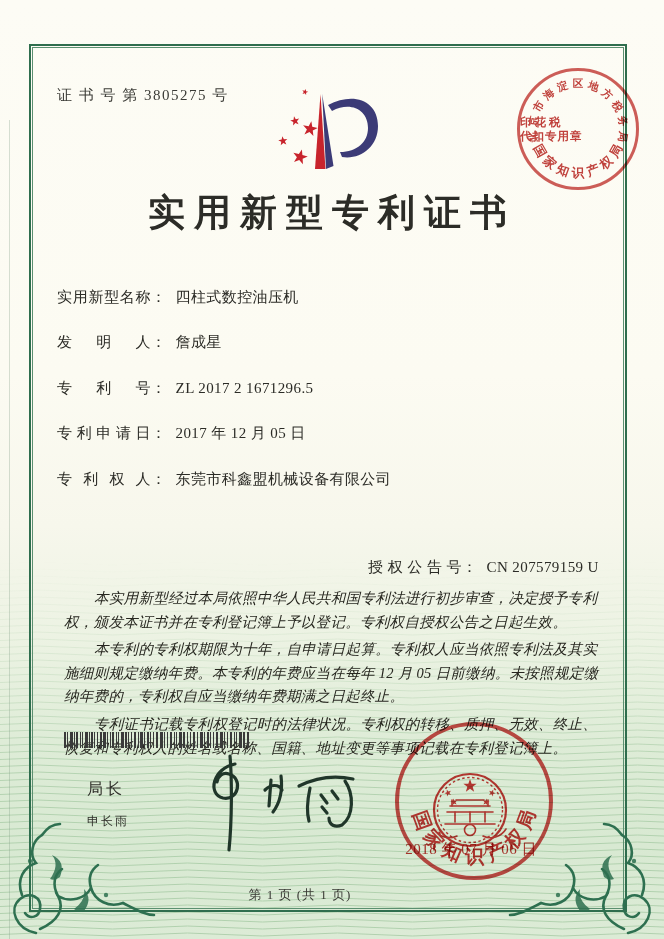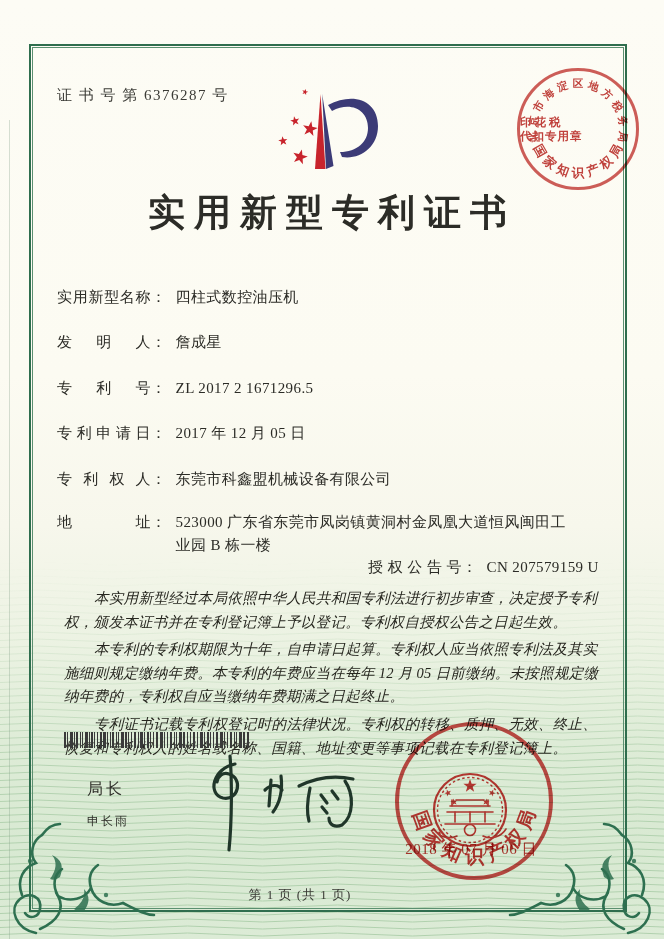--- a/index.html
+++ b/index.html
@@ -99,21 +99,21 @@
       <path d="M85 71 C 82 61 85 53 92 48"></path>
     </g>
     <g fill="currentColor" opacity="0.85">
       <path d="M44 62 q10 -14 2 -24 q14 6 8 22 q-5 4 -10 2 z"></path>
       <path d="M68 92 q12 -8 10 -20 q9 10 0 22 q-6 2 -10 -2 z"></path>
       <circle cx="24" cy="44" r="2.2"></circle>
       <circle cx="100" cy="78" r="2.2"></circle>
     </g>
   </svg>
 
-  <div class="cert-no">证 书 号 第 6376287 号</div>
+  <div class="cert-no">证 书 号 第 3805275 号</div>
 
   <svg class="logo" width="112" height="92" viewBox="0 0 112 92">
     <defs>
       <path id="star" d="M0 -10 L2.35 -3.24 9.51 -3.09 3.8 1.24 5.88 8.09 0 4 -5.88 8.09 -3.8 1.24 -9.51 -3.09 -2.35 -3.24 Z"></path>
     </defs>
     <g fill="#c8242c">
       <use href="#star" transform="translate(33,8) scale(0.32) rotate(15)"></use>
       <use href="#star" transform="translate(23,37) scale(0.48) rotate(-12)"></use>
       <use href="#star" transform="translate(38,45) scale(0.78) rotate(10)"></use>
       <use href="#star" transform="translate(11,57) scale(0.48) rotate(-8)"></use>
@@ -167,24 +167,20 @@
     <span class="flabel">专利号</span><span class="colon">：</span>
     <span class="fvalue">ZL 2017 2 1671296.5</span>
   </div>
   <div class="row" style="top:422px">
     <span class="flabel">专利申请日</span><span class="colon">：</span>
     <span class="fvalue">2017 年 12 月 05 日</span>
   </div>
   <div class="row" style="top:468px">
     <span class="flabel">专利权人</span><span class="colon">：</span>
     <span class="fvalue">东莞市科鑫盟机械设备有限公司</span>
-  </div>
-  <div class="row" style="top:511px">
-    <span class="flabel">地址</span><span class="colon">：</span>
-    <span class="fvalue addr">523000 广东省东莞市凤岗镇黄洞村金凤凰大道恒风闽田工业园 B 栋一楼</span>
   </div>
   <div class="row" style="left:368px;top:556px">
     <span class="flabel">授权公告号</span><span class="colon">：</span>
     <span class="fvalue">CN 207579159 U</span>
   </div>
 
   <div class="legal">
     <p>本实用新型经过本局依照中华人民共和国专利法进行初步审查，决定授予专利权，颁发本证书并在专利登记簿上予以登记。专利权自授权公告之日起生效。</p>
     <p>本专利的专利权期限为十年，自申请日起算。专利权人应当依照专利法及其实施细则规定缴纳年费。本专利的年费应当在每年 12 月 05 日前缴纳。未按照规定缴纳年费的，专利权自应当缴纳年费期满之日起终止。</p>
     <p>专利证书记载专利权登记时的法律状况。专利权的转移、质押、无效、终止、恢复和专利权人的姓名或名称、国籍、地址变更等事项记载在专利登记簿上。</p>

